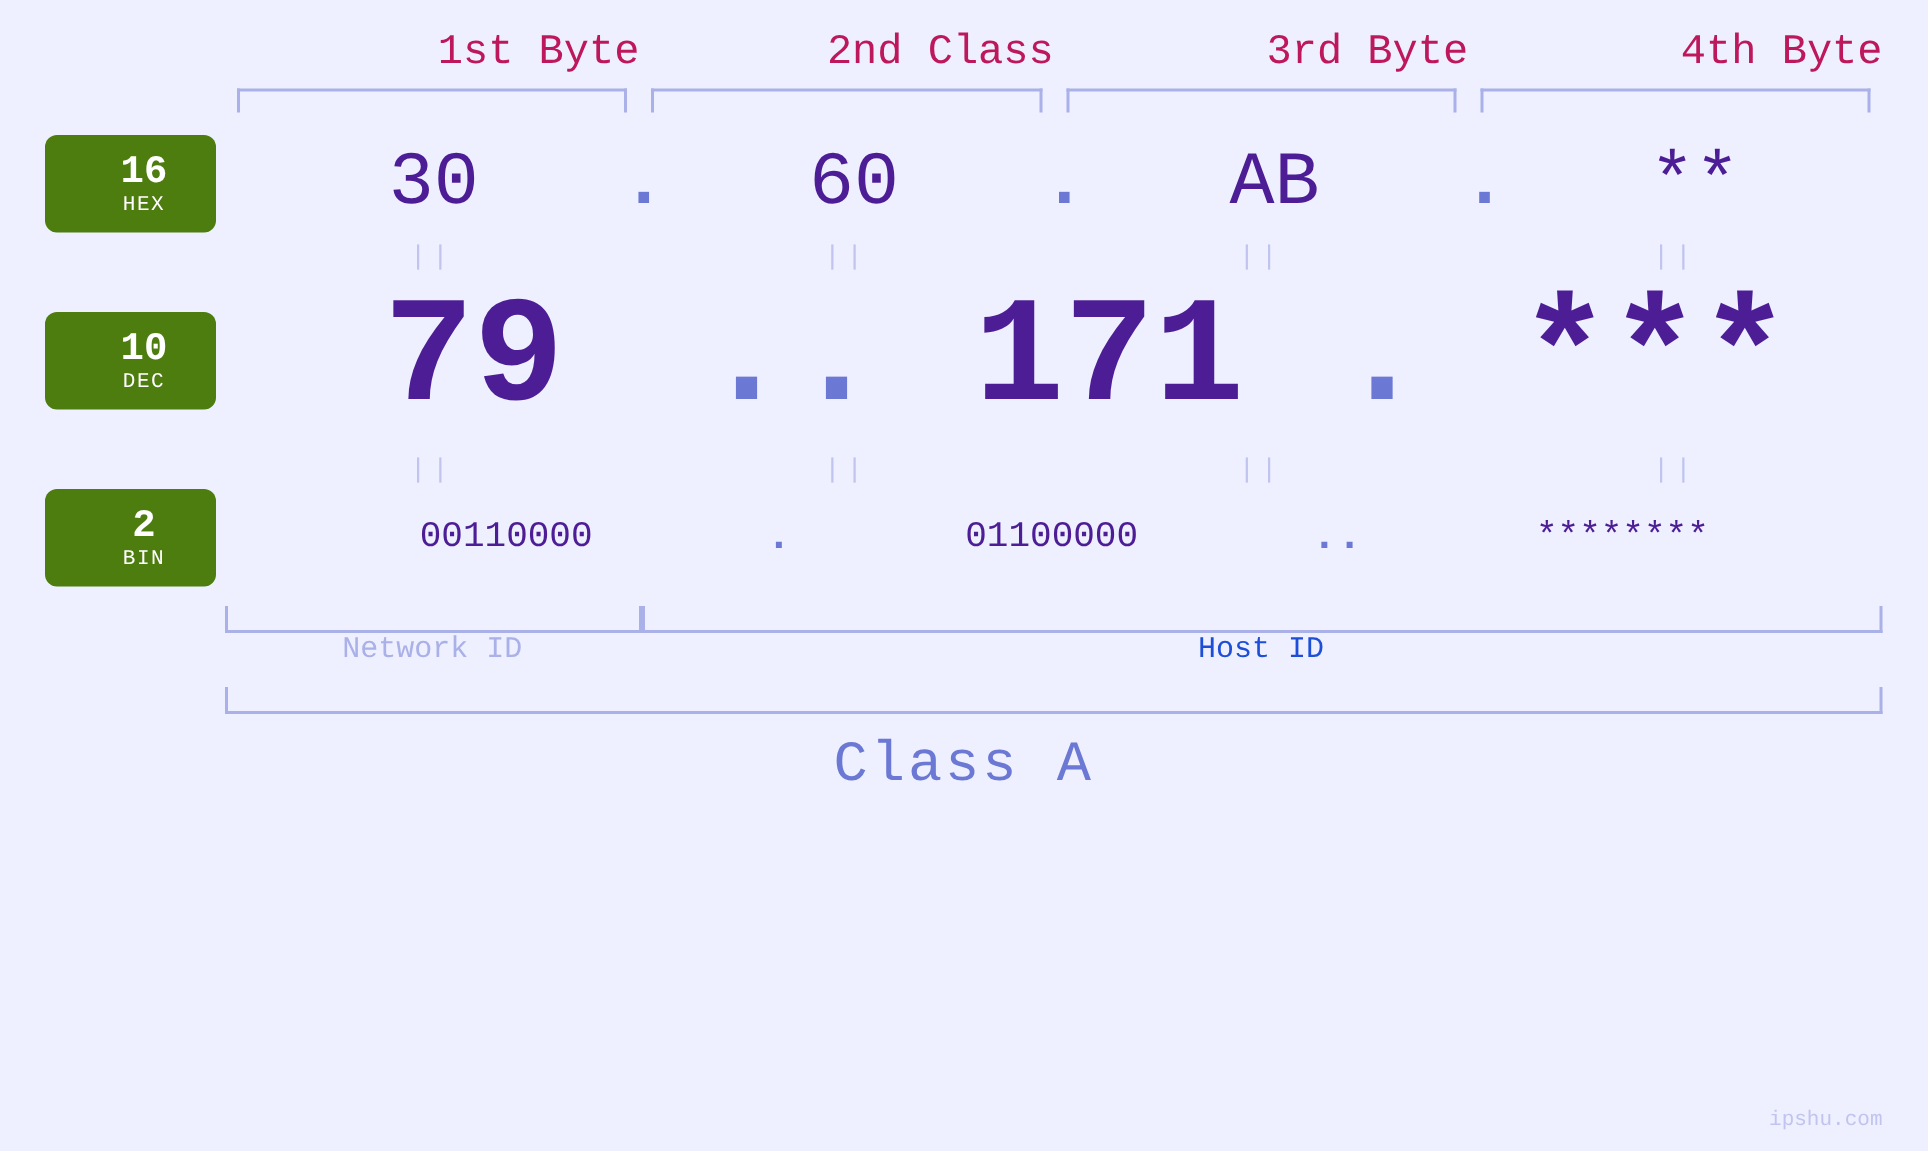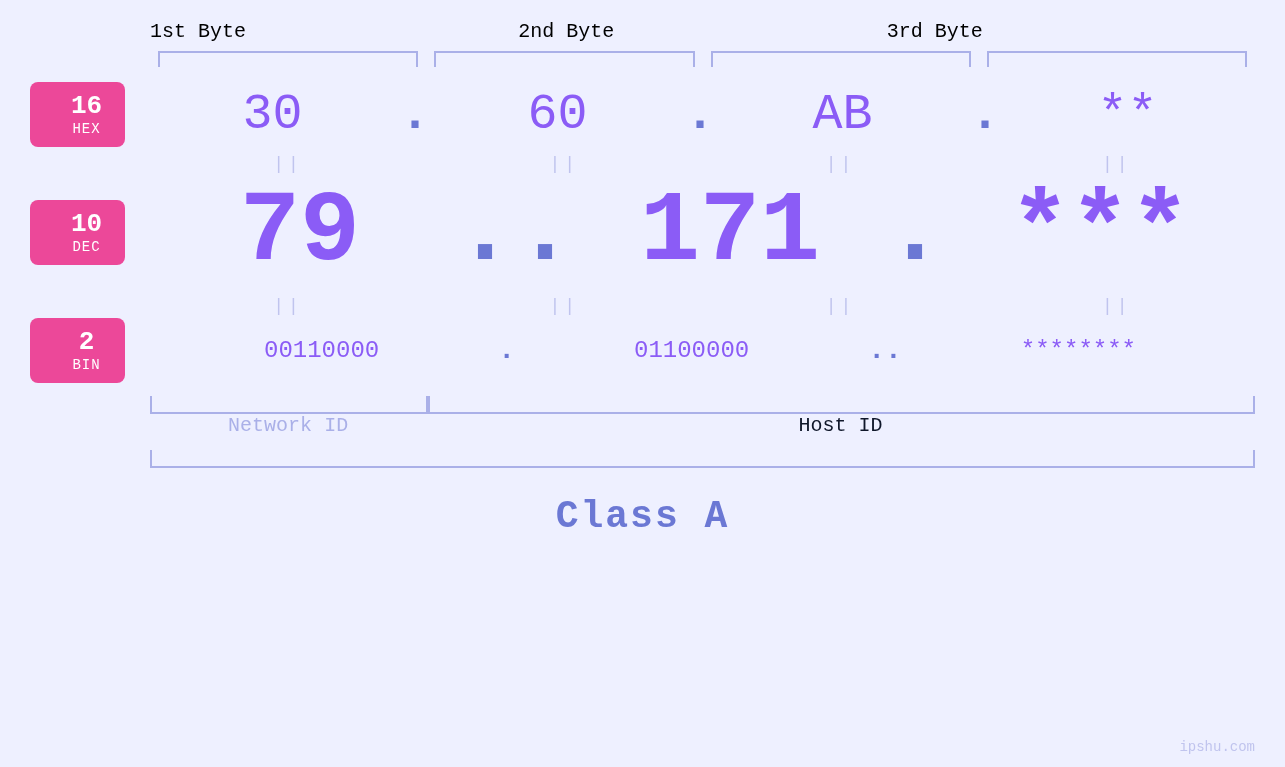--- a/index.html
+++ b/index.html
@@ -25,44 +25,44 @@
     
     .byte-headers {
       display: flex;
       width: 100%;
       margin-left: 120px;
       margin-bottom: 0px;
     }
 
     .byte-header {
       flex: 1;
-      text-align: left;
-      color: #000000;
-      font-size: 20px;
+      text-align: right;
+      color: #be185d;
+      font-size: 28px;
       font-family: 'Courier New', Courier, monospace;
       padding-bottom: 8px;
     }
 
     
     .base-row {
       display: flex;
       align-items: center;
       width: 100%;
       margin-bottom: 5px;
     }
 
     .base-label {
-      width: 95px;
+      width: 114px;
       height: 65px;
       border-radius: 8px;
       display: flex;
       flex-direction: column;
       align-items: center;
       justify-content: center;
-      background-color: #ec4899;
+      background-color: #4d7c0f;
       color: white;
       margin-right: 20px;
       flex-shrink: 0;
       padding-left: 18px;
     }
 
     .base-label .base-number {
       font-size: 26px;
       font-weight: bold;
       line-height: 1.1;
@@ -76,21 +76,21 @@
     .bytes-row {
       display: flex;
       flex: 1;
       align-items: center;
       justify-content: space-around;
     }
 
     .byte-value {
       flex: 1;
       text-align: center;
-      color: #8b5cf6;
+      color: #4c1d95;
     }
 
     .byte-value.hex {
       font-size: 50px;
       font-weight: normal;
     }
 
     .byte-value.dec {
       font-size: 100px;
       font-weight: bold;
@@ -107,23 +107,22 @@
     }
 
     .dot.hex { font-size: 50px; }
     .dot.dec { font-size: 100px; }
     .dot.bin { font-size: 28px; }
 
     .class-label {
       text-align: center;
       color: #6b78d4;
       font-size: 38px;
-      margin-top: 22px;
+      margin-top: 8px;
       letter-spacing: 2px;
-      font-weight: bold;
     }
 
     .watermark {
       position: absolute;
       bottom: 12px;
       right: 30px;
       color: #c0c4ee;
       font-size: 14px;
       font-family: 'Courier New', Courier, monospace;
     }
@@ -147,22 +146,23 @@
   </style>
 </head>
 <body>
 
 <div class="main-container">
 
   <div style="display:flex; width:100%; margin-bottom:0;">
     <div style="width:120px; flex-shrink:0;"></div>
     <div class="byte-headers" style="margin-left:0; width:100%;">
       <div class="byte-header">1st Byte</div>
-      <div class="byte-header">2nd Byte</div>
+      <div class="byte-header">2nd Class</div>
       <div class="byte-header">3rd Byte</div>
+      <div class="byte-header">4th Byte</div>
     </div>
   </div>
 
   <div style="display:flex; width:100%; margin-bottom:15px;">
     <div style="width:120px; flex-shrink:0;"></div>
     <div style="flex:1; display:flex;">
       <div style="flex:1; margin:0 8px; height:16px; border-left:2px solid #aab0e8; border-top:2px solid #aab0e8; border-right:2px solid #aab0e8;"></div>
       <div style="flex:1; margin:0 8px; height:16px; border-left:2px solid #aab0e8; border-top:2px solid #aab0e8; border-right:2px solid #aab0e8;"></div>
       <div style="flex:1; margin:0 8px; height:16px; border-left:2px solid #aab0e8; border-top:2px solid #aab0e8; border-right:2px solid #aab0e8;"></div>
       <div style="flex:1; margin:0 8px; height:16px; border-left:2px solid #aab0e8; border-top:2px solid #aab0e8; border-right:2px solid #aab0e8;"></div>
@@ -236,21 +236,21 @@
       <div style="flex:1; height:18px; border-left:2px solid #aab0e8; border-bottom:2px solid #aab0e8; border-right:2px solid #aab0e8;"></div>
 
       <div style="flex:3; height:18px; border-left:2px solid #aab0e8; border-bottom:2px solid #aab0e8; border-right:2px solid #aab0e8;"></div>
     </div>
   </div>
 
   <div style="display:flex; width:100%; margin-bottom:5px;justify-content:space-between;">
     <div style="width:120px; flex-shrink:0;"></div>
     <div style="display:flex; flex:1;">
       <div style="flex:1; text-align:center; color:#aab0e8; font-size:20px;">Network ID</div>
-      <div style="flex:3; text-align:center; color:#0f172a; font-size:20px;">Host ID</div>
+      <div style="flex:3; text-align:center; color:#1d4ed8; font-size:20px;">Host ID</div>
     </div>
   </div>
 
   <div style="display:flex; width:100%; margin-top:8px; margin-bottom:5px;">
     <div style="width:120px; flex-shrink:0;"></div>
     <div style="flex:1; height:18px; border-left:2px solid #aab0e8; border-bottom:2px solid #aab0e8; border-right:2px solid #aab0e8;"></div>
   </div>
 
   <div class="class-label">Class A</div>
 

